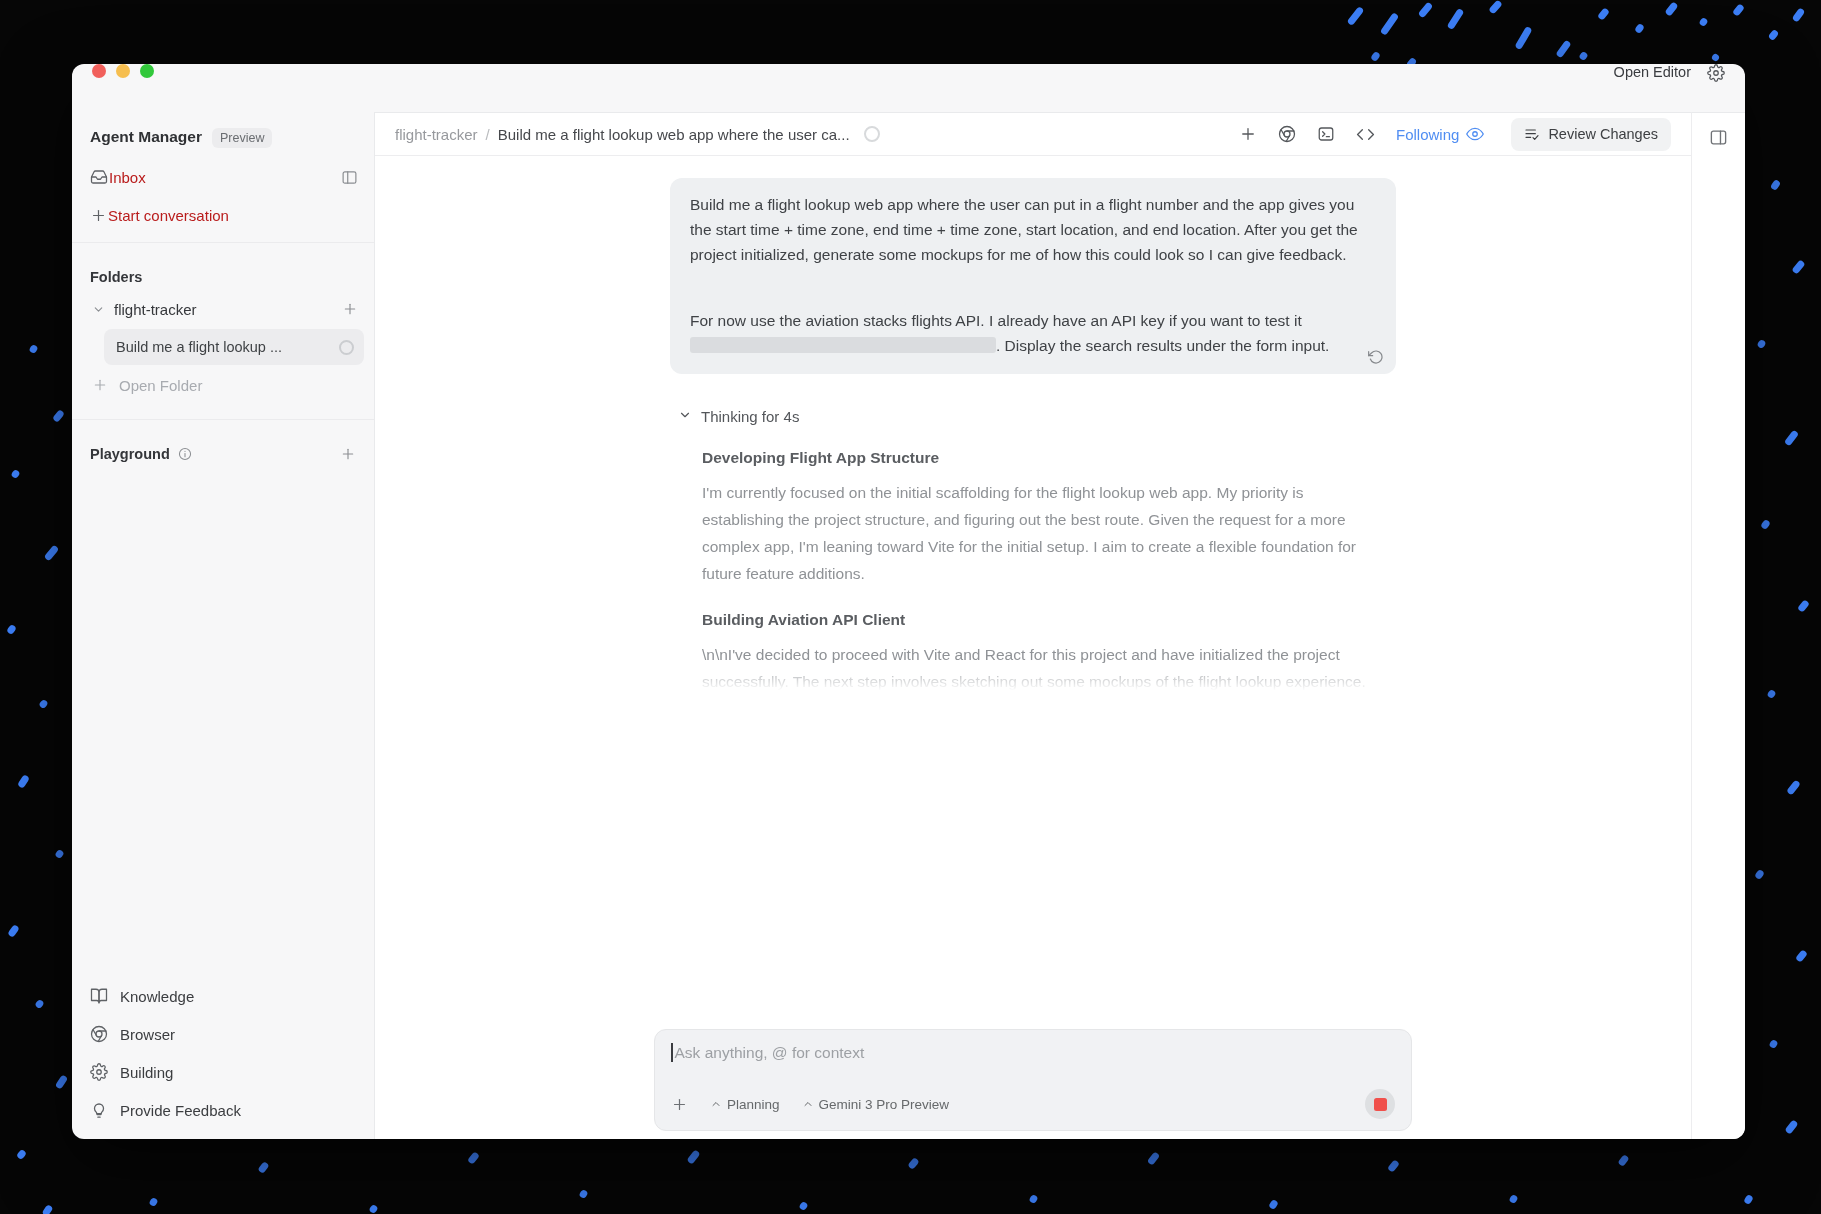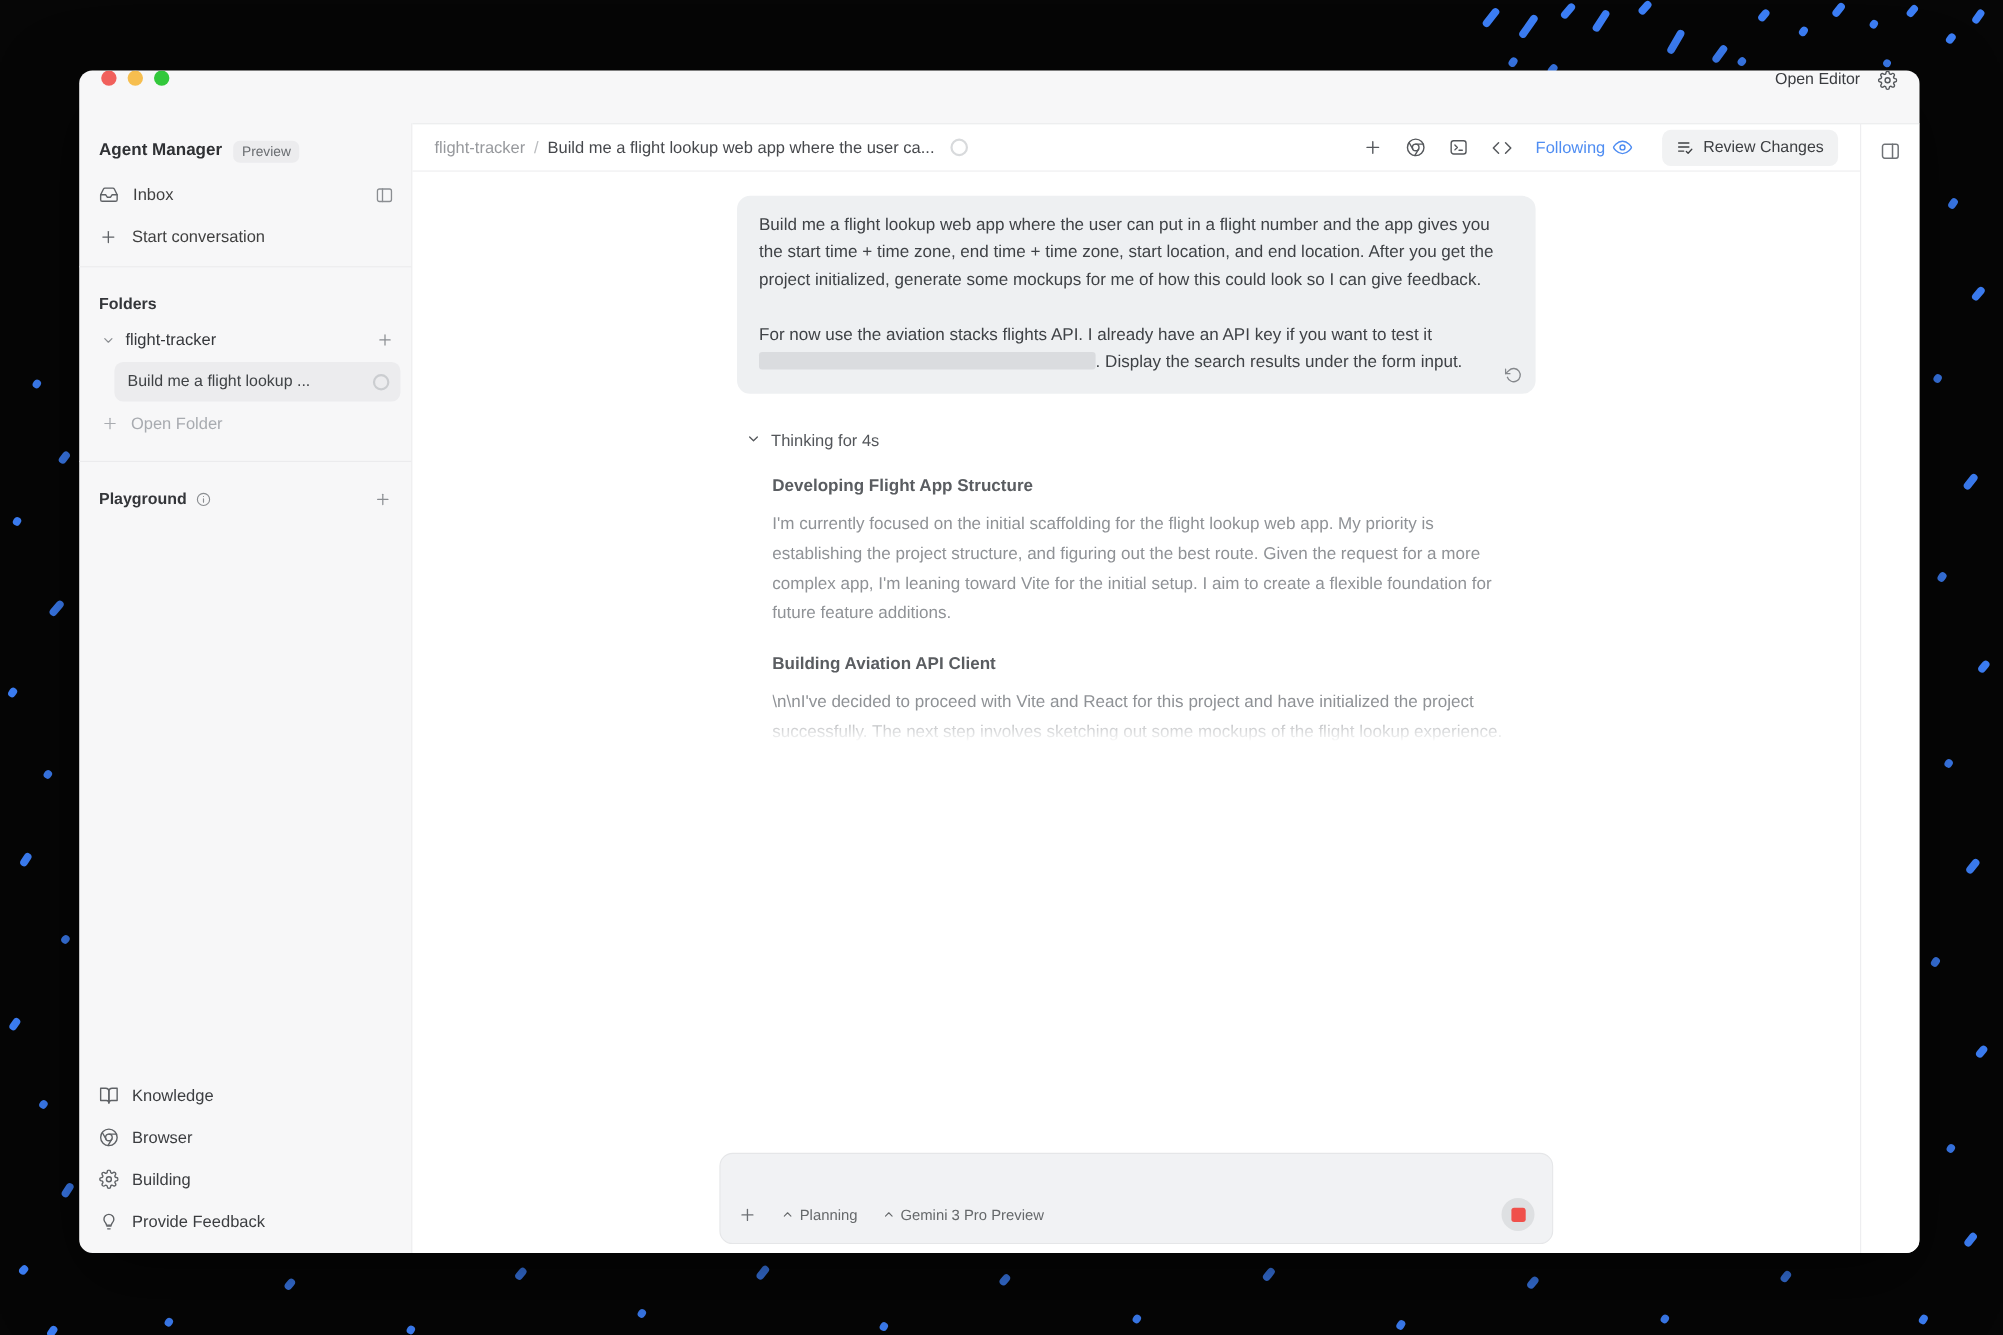--- a/index.html
+++ b/index.html
@@ -28,21 +28,21 @@
   .open-editor { font-size:14.5px; color:#3a3c40; margin-right:16px; cursor:default; }
   .icbtn { color:#55585c; display:flex; align-items:center; justify-content:center; }
 
   .content { flex:1; display:flex; min-height:0; }
 
   
   .sidebar { width:303px; flex:0 0 303px; display:flex; flex-direction:column; border-right:1px solid #e9eaec; padding:0 0 10px 0; }
   .sb-header { display:flex; gap:10px; padding:16px 16px 10px 18px; }
   .sb-title { font-size:15.5px; font-weight:700; color:#2f3134; }
   .badge { background:#ececee; color:#6a6d71; font-size:12.5px; padding:3px 8px; border-radius:6px; }
-  .sb-row { height:38px; display:flex; align-items:center; gap:13px; padding:0 16px 0 18px; color:#404040; cursor:default; }
+  .sb-row { height:38px; display:flex; align-items:center; gap:1px; padding:0 16px 0 18px; color:#b91c1c; cursor:default; }
   .sb-row .grow { flex:1; }
   .sb-ic { color:#5f6266; display:flex; }
   .sb-ic.muted { color:#8b8e92; }
   .divider { height:1px; background:#ebebed; margin:8px 0; }
   .sb-section { font-size:14.5px; font-weight:700; color:#34363a; padding:18px 18px 6px 18px; display:flex; align-items:center; gap:8px; }
   .sb-folder { height:36px; display:flex; align-items:center; gap:9px; padding:0 16px 0 20px; color:#35373b; font-weight:500; }
   .sb-conv { height:36px; margin:2px 10px 2px 32px; background:#ececee; border-radius:8px; display:flex; align-items:center; padding:0 10px 0 12px; color:#3f4245; font-size:14.5px; }
   .sb-open { height:36px; display:flex; align-items:center; gap:11px; padding:0 16px 0 20px; color:#a8abb0; }
   .spin { border-radius:50%; border:2px solid #cbcdd0; }
   .sb-spacer { flex:1; }
@@ -58,21 +58,21 @@
   .topbar .spacer { flex:1; }
   .top-icons { display:flex; align-items:center; gap:21px; }
   .blue { color:#4f8df2; }
   .following { display:flex; align-items:center; gap:7px; font-size:15px; cursor:pointer; }
   .review-btn { display:flex; align-items:center; gap:8px; background:#f1f2f3; border-radius:8px; height:33px; padding:0 13px; margin-left:6px; color:#3e4043; font-size:14.5px; cursor:pointer; }
 
   .chatarea { flex:1; min-height:0; display:flex; justify-content:center; }
   .chat-col { width:758px; display:flex; flex-direction:column; }
 
   .bubble { margin:22px 16px 0 16px; background:#eef0f2; border-radius:12px; padding:14px 20px 16px 20px; position:relative; color:#3f4246; font-size:15.5px; line-height:25px; }
-  .bubble p + p { margin-top:25px; }
+  .bubble p + p { margin-top:41px; }
   .redact { display:inline-block; width:306px; height:16px; background:#dadcdf; border-radius:3px; vertical-align:-2px; }
   .undo-btn { position:absolute; right:12px; bottom:9px; color:#85888c; cursor:pointer; }
 
   .thinking { padding:0 30px 0 24px; }
   .t-toggle { margin-top:34px; display:flex; align-items:flex-start; gap:9px; color:#53565a; font-size:15px; cursor:pointer; }
   .t-body { padding-left:24px; }
   .t-h { margin-top:24px; font-size:15.5px; font-weight:700; color:#5a5d61; }
   .t-p { margin-top:12px; font-size:15.5px; line-height:27px; color:#8f9296; }
   .t-p.faded { max-height:60px; overflow:hidden;
     -webkit-mask-image:linear-gradient(180deg,#000 38%,transparent 92%);
@@ -407,20 +407,24 @@
               <div class="t-p">I'm currently focused on the initial scaffolding for the flight lookup web app. My priority is establishing the project structure, and figuring out the best route. Given the request for a more complex app, I'm leaning toward Vite for the initial setup. I aim to create a flexible foundation for future feature additions.</div>
               <div class="t-h">Building Aviation API Client</div>
               <div class="t-p faded">\n\nI've decided to proceed with Vite and React for this project and have initialized the project successfully. The next step involves sketching out some mockups of the flight lookup experience.</div>
             </div>
           </div>
 
 
           <div class="chat-spacer"></div>
 
           <div class="composer">
+            <div class="composer-input">
+              <span class="caret"></span>
+              <span>Ask anything, @ for context</span>
+            </div>
             <div class="composer-row">
               <span class="icbtn" style="color:#6d7074">
                 <span>
                     <svg width="17" height="17" viewBox="0 0 24 24" fill="none" stroke="currentColor" stroke-width="1.7" stroke-linecap="round">
                       <line x1="12" y1="5" x2="12" y2="19"></line>
                       <line x1="5" y1="12" x2="19" y2="12"></line>
                     </svg>
                   </span>
               </span>
               <span class="pill">

